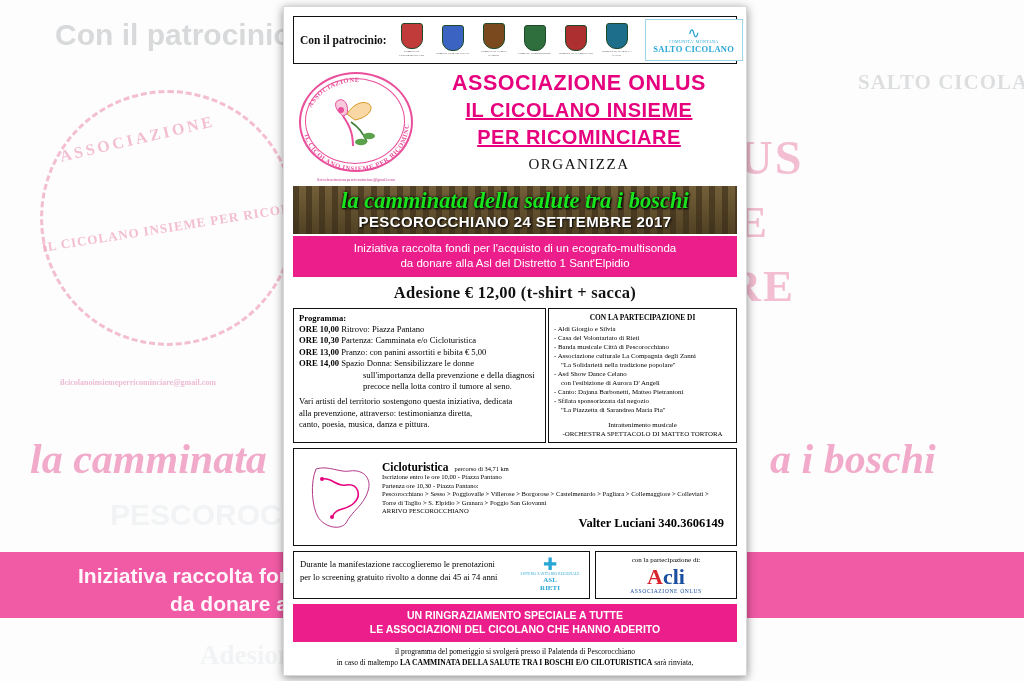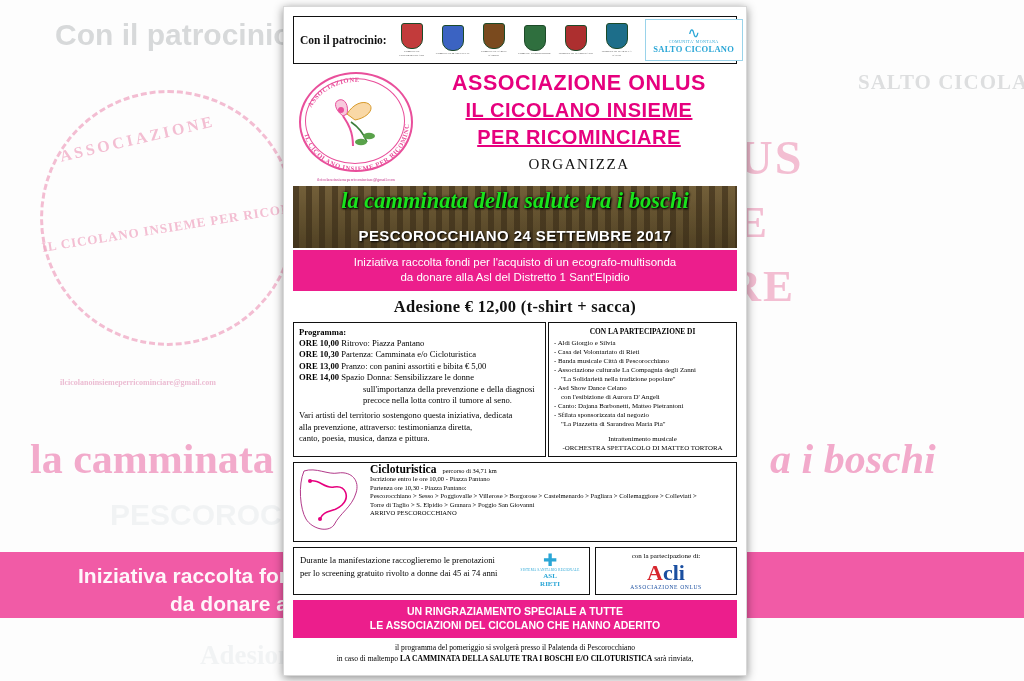--- a/index.html
+++ b/index.html
@@ -195,21 +195,21 @@
     text-align: center;
     font-size: 15px;
     letter-spacing: 1.5px;
     color: #111;
     margin-top: 5px;
   }
 
   
   .photo-band {
     margin-top: 4px;
-    height: 62px;
+    height: 48px;
     position: relative;
     overflow: hidden;
     background: linear-gradient(#6f5a3a, #4b3c22 60%, #2f2616);
   }
   .photo-band .trees {
     position: absolute; inset: 0;
     background:
       repeating-linear-gradient(90deg, rgba(70,55,30,.9) 0 6px, rgba(110,90,50,.55) 6px 13px),
       linear-gradient(#7d6a44, #3a2f1a);
     opacity: .85;
@@ -276,21 +276,21 @@
   .part-title { font-size: 7.4px; font-weight: bold; text-align: center; margin-bottom: 2px;}
   .part-item { font-size: 6.9px; line-height: 9px; }
   .part-sub { font-size: 6.9px; line-height: 9px; padding-left: 7px; }
   .part-foot { font-size: 6.9px; line-height: 9px; margin-top: 6px; text-align: center;}
 
   
   .ciclo-box {
     border: 1px solid #111;
     margin-top: 5px;
     display: flex;
-    padding: 0;
+    padding: 12px;
     box-sizing: border-box;
     min-height: 80px;
   }
   .map-thumb {
     width: 72px; height: 72px;
     position: relative;
     flex: 0 0 72px;
   }
   .ciclo-body { flex: 1; padding-left: 4px; }
   .ciclo-head { display: flex; align-items: baseline; gap: 6px; }
@@ -361,21 +361,21 @@
   <div class="ghost-text" style="left:40px; top:215px; font-size:13px; letter-spacing:1px; transform:rotate(-9deg);">IL CICOLANO INSIEME PER RICOMINCIARE</div>
   <div class="ghost-text" style="left:60px; top:378px; font-size:8px; color:#e6a6c4;">ilcicolanoinsiemeperricominciare@gmail.com</div>
 
   <div class="ghost-text" style="left:560px; top:30px; font-size:11px; color:#c9ccce; letter-spacing:1px;">COMUNITA' MONTANA</div>
   <div class="ghost-gray" style="left:858px; top:70px; font-size:21px; color:#c3c6c8; letter-spacing:1px;">SALTO CICOLANO</div>
 
   <div class="ghost-text" style="left:628px; top:130px; font-size:48px; letter-spacing:2px;">ONLUS</div>
   <div class="ghost-text" style="left:560px; top:196px; font-size:45px; letter-spacing:2px;">INSIEME</div>
   <div class="ghost-text" style="left:640px; top:260px; font-size:45px; letter-spacing:2px;">CIARE</div>
 
-  <div class="ghost-text" style="left:30px; top:435px; font-size:42px; color:#ef8fbb;">la camminata</div>
+  <div class="ghost-text" style="left:30px; top:435px; font-size:42px; font-style:italic; color:#ef8fbb;">la camminata</div>
   <div class="ghost-text" style="left:770px; top:435px; font-size:42px; font-style:italic; color:#ef8fbb;">a i boschi</div>
 
   <div class="ghost-gray" style="left:110px; top:498px; font-size:30px; color:#e9ecee; font-family:'Liberation Sans',sans-serif;">PESCOROCCHIANO 24 SETTEMBRE 2017</div>
 
   <div class="ghost-band" style="top:552px; height:66px;"></div>
   <div class="ghost-gray" style="left:78px; top:564px; font-size:21px; color:#ffffff; font-family:'Liberation Sans',sans-serif; opacity:.95;">Iniziativa raccolta fondi per l'acquisto di un ecografo-multisonda</div>
   <div class="ghost-gray" style="left:170px; top:592px; font-size:21px; color:#ffffff; font-family:'Liberation Sans',sans-serif; opacity:.95;">da donare alla Asl del Distretto 1 Sant'Elpidio</div>
   <div class="ghost-gray" style="left:200px; top:640px; font-size:27px; color:#e9ecee;">Adesione € 12,00 (t-shirt + sacca)</div>
 </div>
 
@@ -516,20 +516,21 @@
       <div class="ciclo-body">
         <div class="ciclo-head">
           <span class="ciclo-title">Cicloturistica</span>
           <span class="ciclo-km">percorso di 34,71 km</span>
         </div>
         <div class="ciclo-line">Iscrizione entro le ore 10,00 - Piazza Pantano</div>
         <div class="ciclo-line">Partenza ore 10,30 - Piazza Pantano:</div>
         <div class="ciclo-route">Pescorocchiano &gt; Sesso &gt; Poggiovalle &gt; Villerose &gt; Borgorose &gt; Castelmenardo &gt; Pagliara &gt; Collemaggiore &gt; Colleviati &gt;</div>
         <div class="ciclo-route">Torre di Taglio &gt; S. Elpidio &gt; Granara &gt; Poggio San Giovanni</div>
         <div class="ciclo-route">ARRIVO PESCOROCCHIANO</div>
+        <div class="info-contact">Valter Luciani 340.3606149</div>
       </div>
     </div>
 
     <div class="bottom-cols">
       <div class="screen-box">
         <div class="screen-text">
           <div>Durante la manifestazione raccoglieremo le prenotazioni</div>
           <div>per lo screening  gratuito rivolto a donne dai 45 ai 74 anni</div>
         </div>
         <div class="asl-logo">

